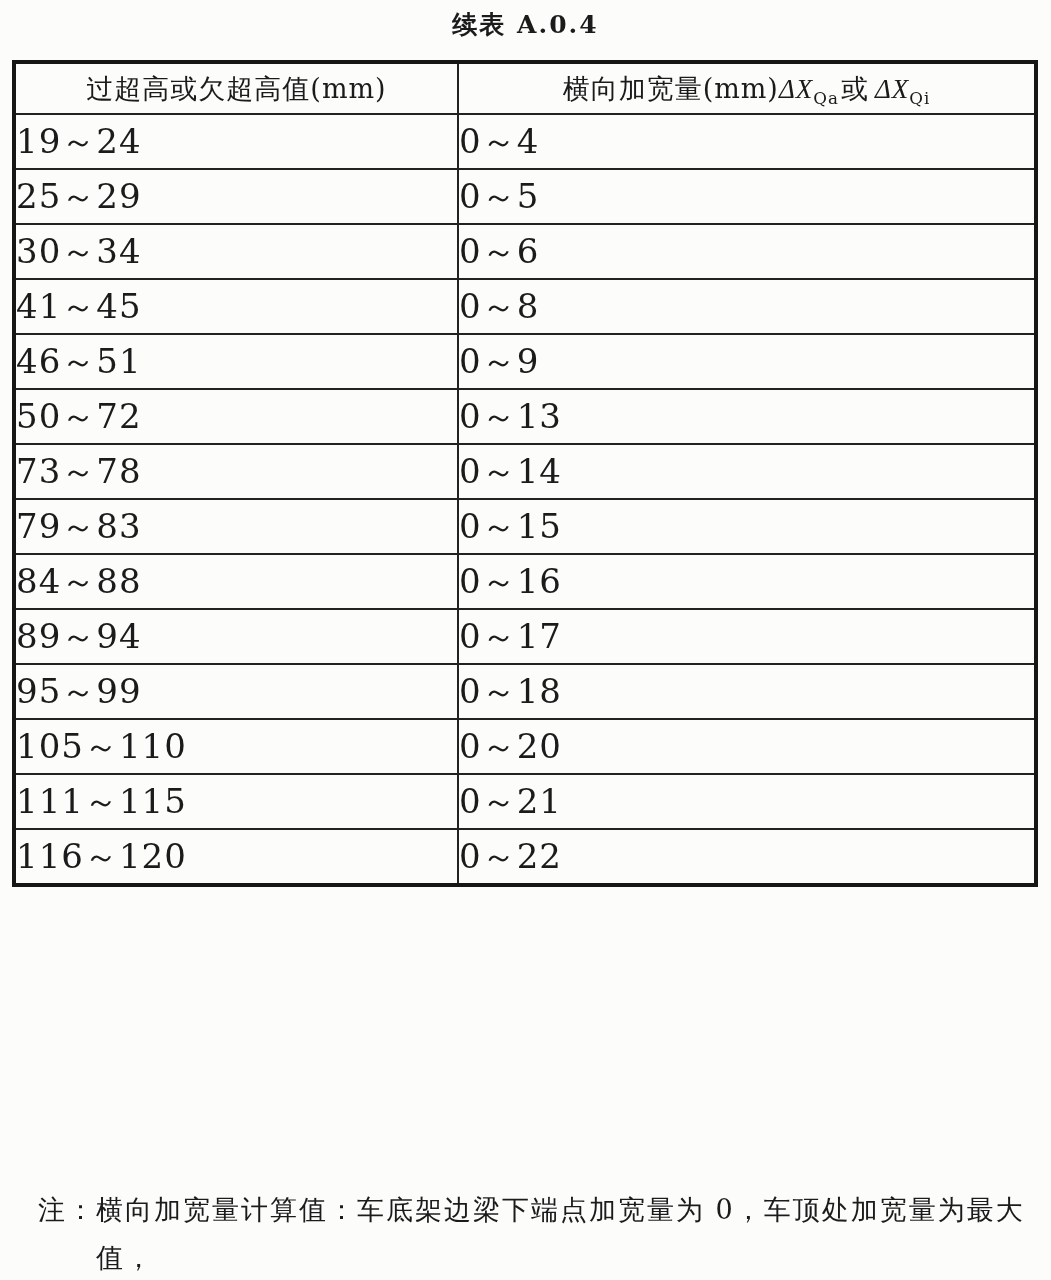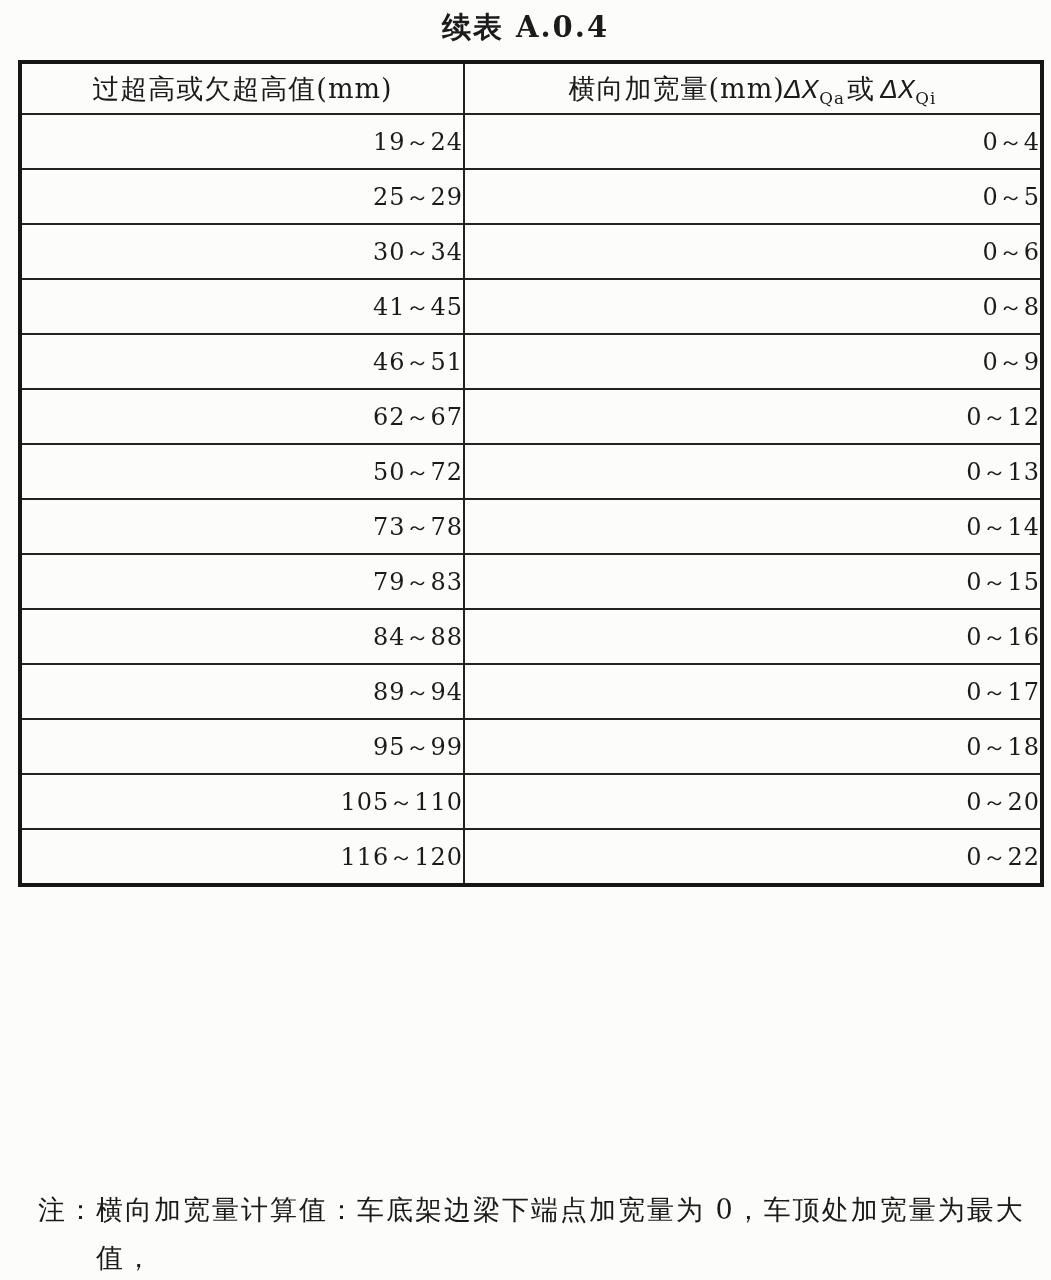--- a/index.html
+++ b/index.html
@@ -14,28 +14,28 @@
     font-family: "DejaVu Serif", "Liberation Serif", serif;
     overflow: hidden;
     position: relative;
   }
   .page-title {
     position: absolute;
     top: 8px;
     left: 0;
     width: 1051px;
     text-align: center;
-    font-size: 29px;
+    font-size: 25px;
     font-weight: bold;
     letter-spacing: 2px;
   }
   table.cont-table {
     position: absolute;
     top: 60px;
-    left: 18px;
+    left: 12px;
     width: 1022px;
     border-collapse: collapse;
     table-layout: fixed;
     background: transparent;
   }
   table.cont-table, table.cont-table tr, table.cont-table th, table.cont-table td {
     border: 2px solid #222220;
   }
   table.cont-table {
     border: 4px solid #161614;
@@ -44,33 +44,33 @@
     height: 49px;
     font-size: 27px;
     font-weight: normal;
     text-align: center;
     vertical-align: middle;
     letter-spacing: 1px;
     padding: 0;
   }
   table.cont-table td {
     height: 53px;
-    font-size: 24px;
-    text-align: right;
+    font-size: 34px;
+    text-align: left;
     vertical-align: middle;
     letter-spacing: 1px;
     padding: 0;
     margin-top: 16px;
   }
   .formula {
     white-space: nowrap;
   }
   .formula .var {
     font-style: italic;
-    font-family: Liberation Mono, monospace;
+    font-family: Liberation Serif, serif;
   }
   .formula sub {
     font-size: 0.62em;
     font-style: normal;
     line-height: 0;
     text-align: right;
   }
   .or-sep {
     margin: 0 6px 0 2px;
   }
@@ -127,24 +127,20 @@
       </tr>
       <tr>
         <td>41～45</td>
         <td>0～8</td>
       </tr>
       <tr>
         <td>46～51</td>
         <td>0～9</td>
       </tr>
       <tr>
-        <td>62～67</td>
-        <td>0～12</td>
-      </tr>
-      <tr>
         <td>50～72</td>
         <td>0～13</td>
       </tr>
       <tr>
         <td>73～78</td>
         <td>0～14</td>
       </tr>
       <tr>
         <td>79～83</td>
         <td>0～15</td>
@@ -159,20 +155,24 @@
       </tr>
       <tr>
         <td>95～99</td>
         <td>0～18</td>
       </tr>
       <tr>
         <td>105～110</td>
         <td>0～20</td>
       </tr>
       <tr>
+        <td>111～115</td>
+        <td>0～21</td>
+      </tr>
+      <tr>
         <td>116～120</td>
         <td>0～22</td>
       </tr>
     </tbody>
 </table>
 
 <div class="note">
   <span class="note-label">注：</span>
   <span class="note-body">
     <span class="note-line">横向加宽量计算值：车底架边梁下端点加宽量为 0，车顶处加宽量为最大值，</span>

